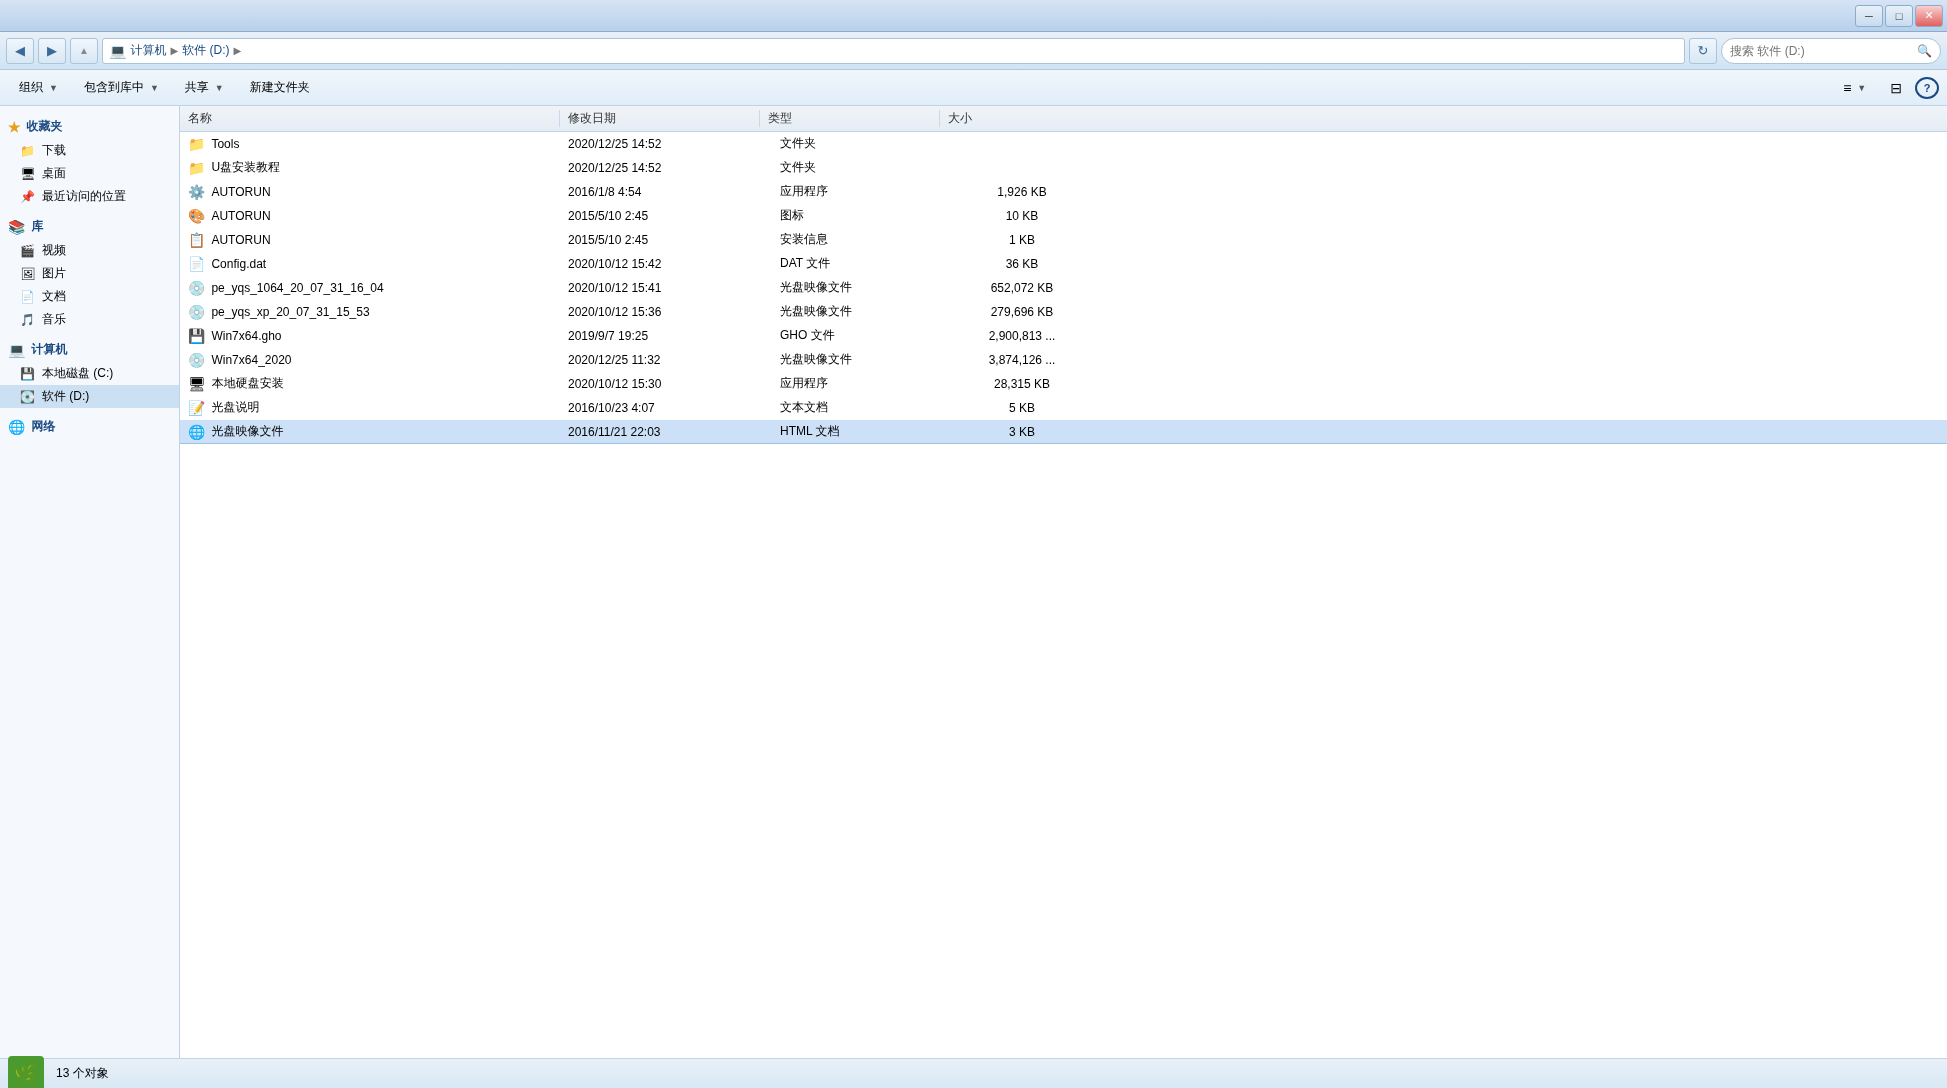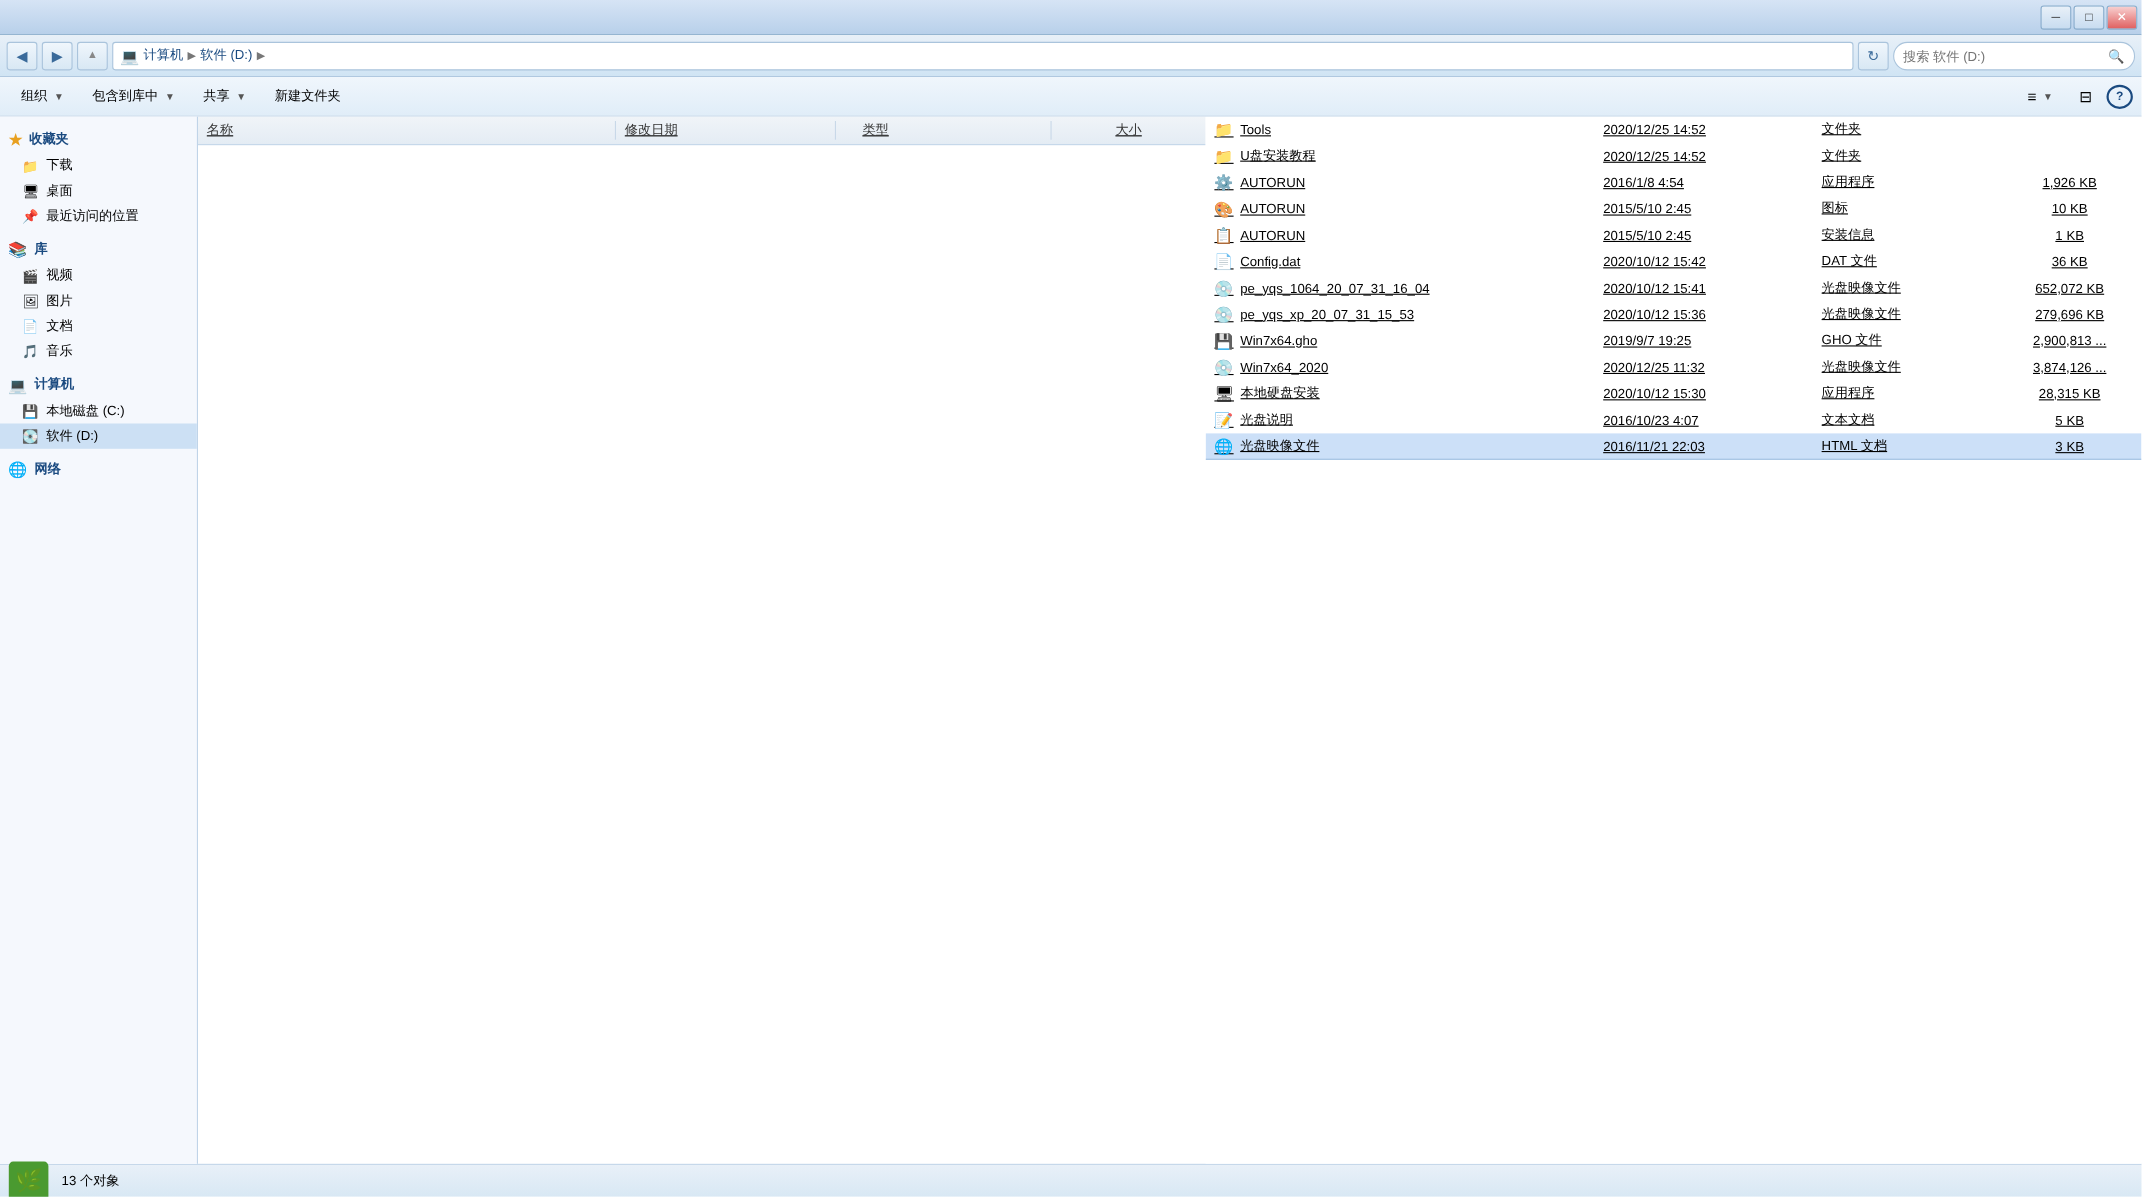--- a/index.html
+++ b/index.html
@@ -176,37 +176,37 @@
       cursor: pointer;
       color: #000;
     }
     .sidebar-item.active { background: #cce0f4; }
     .sidebar-icon { width: 16px; height: 16px; display: inline-flex; align-items: center; justify-content: center; }
 
     
     .file-area {
       flex: 1;
       display: flex;
+      flex-direction: column;
       overflow: hidden;
-      text-decoration: underline;
     }
     .column-header {
       display: flex;
       align-items: center;
       background: linear-gradient(to bottom, #f0f4f8, #e4ecf4);
       border-bottom: 1px solid #c0d4e8;
       height: 26px;
       font-size: 12px;
       color: #333;
       user-select: none;
     }
     .col-name { width: 380px; padding: 0 8px; border-right: 1px solid #c8d8e8; cursor: pointer; }
     .col-date { width: 200px; padding: 0 8px; border-right: 1px solid #c8d8e8; cursor: pointer; }
-    .col-type { width: 180px; padding: 0 8px; border-right: 1px solid #c8d8e8; cursor: pointer; margin-left: 16px; }
-    .col-size { width: 140px; padding: 0 8px; cursor: pointer; text-align: center; }
+    .col-type { width: 180px; padding: 0 8px; border-right: 1px solid #c8d8e8; cursor: pointer; }
+    .col-size { width: 140px; padding: 0 8px; cursor: pointer; text-align: left; }
 
     .file-list {
       flex: 1;
       overflow-y: auto;
       background: #fff;
     }
     .file-row {
       display: flex;
       align-items: center;
       height: 24px;

